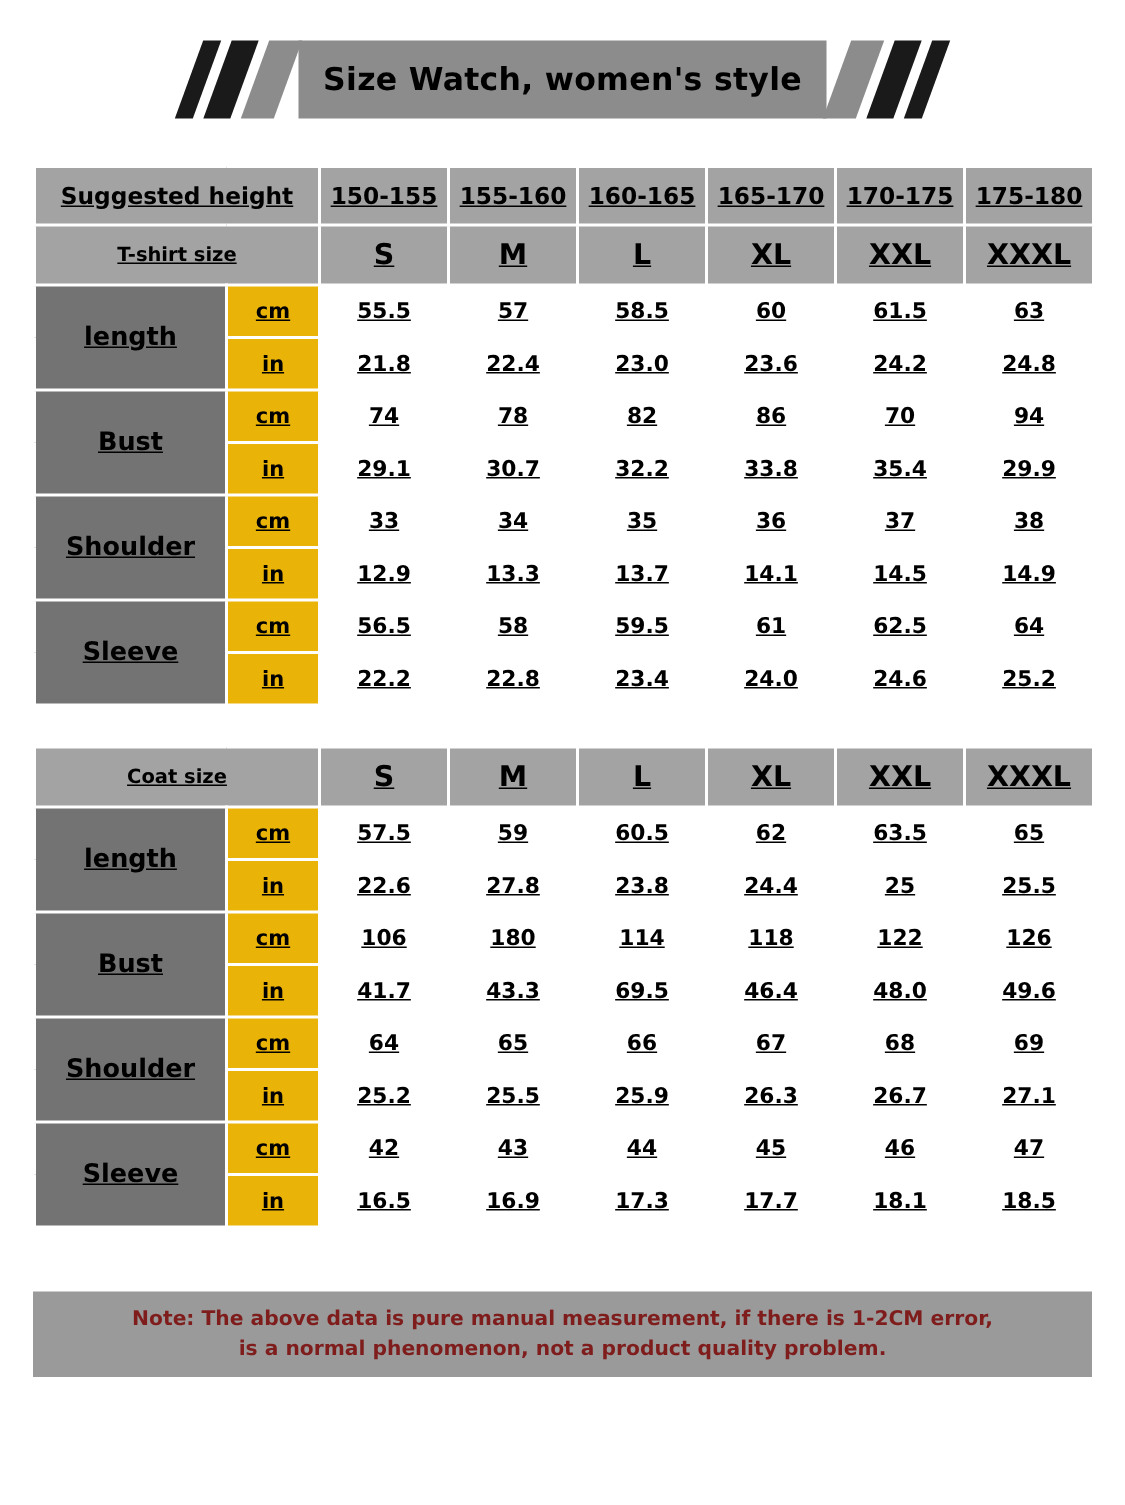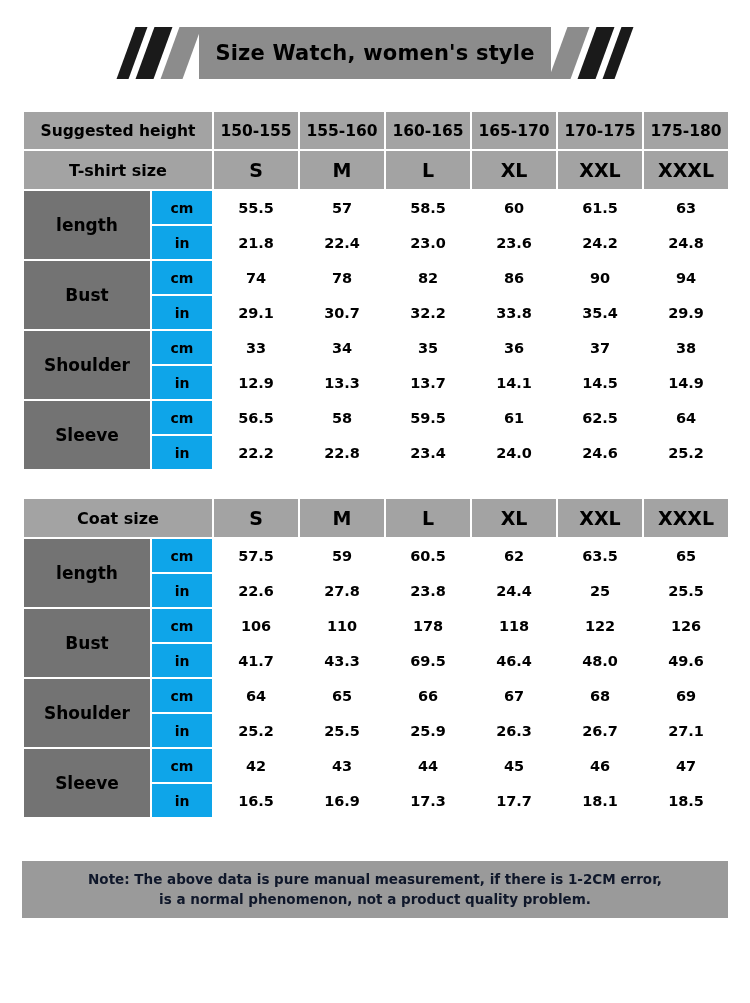--- a/index.html
+++ b/index.html
@@ -63,20 +63,21 @@
     letter-spacing: 0.2px;
     white-space: nowrap;
   }
   .slashes.right { margin-left: 0px; }
   .slashes.right .slash { margin-right: 0; margin-left: 7px; }
 
   
   .table-wrap {
     padding: 0 22px;
     box-sizing: border-box;
+    text-decoration: underline;
   }
   table.size-table {
     border-collapse: collapse;
     width: 706px;
     table-layout: fixed;
   }
   table.size-table td, table.size-table th {
     border: 2px solid #ffffff;
     text-align: center;
     vertical-align: middle;
@@ -87,28 +88,28 @@
   .hdr-gray   { background: #a3a3a3; }
 
   .row-head {
     height: 39px;
     font-size: 15.5px;
   }
   .row-sizes {
     height: 40px;
   }
   .row-sizes .size-label { font-size: 19px; }
-  .row-sizes .lead { font-size: 16px; }
+  .row-sizes .lead { font-size: 13px; }
 
   .measure-label {
     background: #737373;
     font-size: 17px;
   }
   .unit-cell {
-    background: #0ea5e9;
+    background: #eab308;
     font-size: 14px;
     width: 62px;
   }
   .val-cell {
     background: #ffffff;
     font-size: 14.5px;
     height: 33px;
   }
 
   col.c-label { width: 128px; }
@@ -123,21 +124,21 @@
     margin: 0 22px;
     background: #9a9a9a;
     padding: 9px 10px;
     box-sizing: border-box;
     text-align: center;
   }
   .note div {
     font-size: 13.5px;
     font-weight: bold;
     line-height: 1.45;
-    color: #0f172a;
+    color: #7f1d1d;
   }
 </style>
 </head>
 <body>
 
 <div class="page">
 
   <div class="header">
     <div class="slashes left">
       <div class="slash black w1"></div>
@@ -208,21 +209,21 @@
           <td class="val-cell">24.8</td>
         </tr>
 
         <tr>
           <td class="measure-label" rowspan="2">Bust</td>
           <td class="unit-cell">cm</td>
           <td class="val-cell">74</td>
           <td class="val-cell">78</td>
           <td class="val-cell">82</td>
           <td class="val-cell">86</td>
-          <td class="val-cell">90</td>
+          <td class="val-cell">70</td>
           <td class="val-cell">94</td>
         </tr>
         <tr>
           <td class="unit-cell">in</td>
           <td class="val-cell">29.1</td>
           <td class="val-cell">30.7</td>
           <td class="val-cell">32.2</td>
           <td class="val-cell">33.8</td>
           <td class="val-cell">35.4</td>
           <td class="val-cell">29.9</td>
@@ -313,22 +314,22 @@
           <td class="val-cell">23.8</td>
           <td class="val-cell">24.4</td>
           <td class="val-cell">25</td>
           <td class="val-cell">25.5</td>
         </tr>
 
         <tr>
           <td class="measure-label" rowspan="2">Bust</td>
           <td class="unit-cell">cm</td>
           <td class="val-cell">106</td>
-          <td class="val-cell">110</td>
-          <td class="val-cell">178</td>
+          <td class="val-cell">180</td>
+          <td class="val-cell">114</td>
           <td class="val-cell">118</td>
           <td class="val-cell">122</td>
           <td class="val-cell">126</td>
         </tr>
         <tr>
           <td class="unit-cell">in</td>
           <td class="val-cell">41.7</td>
           <td class="val-cell">43.3</td>
           <td class="val-cell">69.5</td>
           <td class="val-cell">46.4</td>

